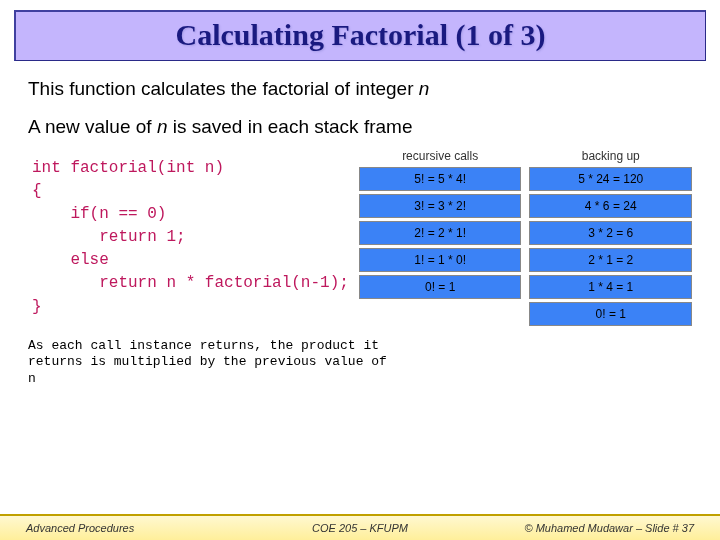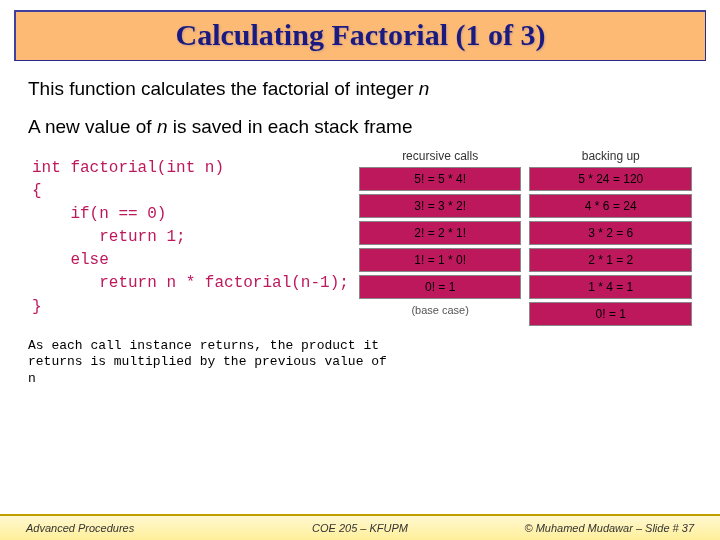--- a/index.html
+++ b/index.html
@@ -6,21 +6,21 @@
   body {
     width: 720px;
     height: 540px;
     background: #fff;
     font-family: Arial, Helvetica, sans-serif;
     position: relative;
     overflow: hidden;
   }
   .title-bar {
     margin: 10px 14px 0 14px;
-    background: #fdba74;
+    background: #c4b5fd;
     border: 1px solid #2a2a88;
     border-top: 2px solid #4040a0;
     border-left: 2px solid #4040a0;
     text-align: center;
     padding: 6px 0 8px 0;
   }
   .title-bar h1 {
     font-family: "Comic Sans MS", "Comic Sans", cursive;
     font-weight: bold;
     font-size: 30px;
@@ -65,21 +65,21 @@
     align-items: stretch;
     gap: 3px;
   }
   .col-head {
     font-size: 12px;
     color: #333;
     text-align: center;
     padding-bottom: 1px;
   }
   .cell {
-    background: #be185d;
+    background: #3b82f6;
     border: 1px solid #888;
     font-size: 12px;
     text-align: center;
     padding: 4px 2px;
     color: #000;
   }
   .note {
     font-size: 13px;
     line-height: 1.3;
     margin-top: 12px;
@@ -135,21 +135,20 @@
 }</div>
 
     <div class="diagram">
       <div class="col">
         <div class="col-head">recursive calls</div>
         <div class="cell">5! = 5 * 4!</div>
         <div class="cell">3! = 3 * 2!</div>
         <div class="cell">2! = 2 * 1!</div>
         <div class="cell">1! = 1 * 0!</div>
         <div class="cell">0! = 1</div>
-        <div class="base-case">(base case)</div>
       </div>
       <div class="col">
         <div class="col-head">backing up</div>
         <div class="cell">5 * 24 = 120</div>
         <div class="cell">4 * 6 = 24</div>
         <div class="cell">3 * 2 = 6</div>
         <div class="cell">2 * 1 = 2</div>
         <div class="cell">1 * 4 = 1</div>
         <div class="cell">0! = 1</div>
       </div>

